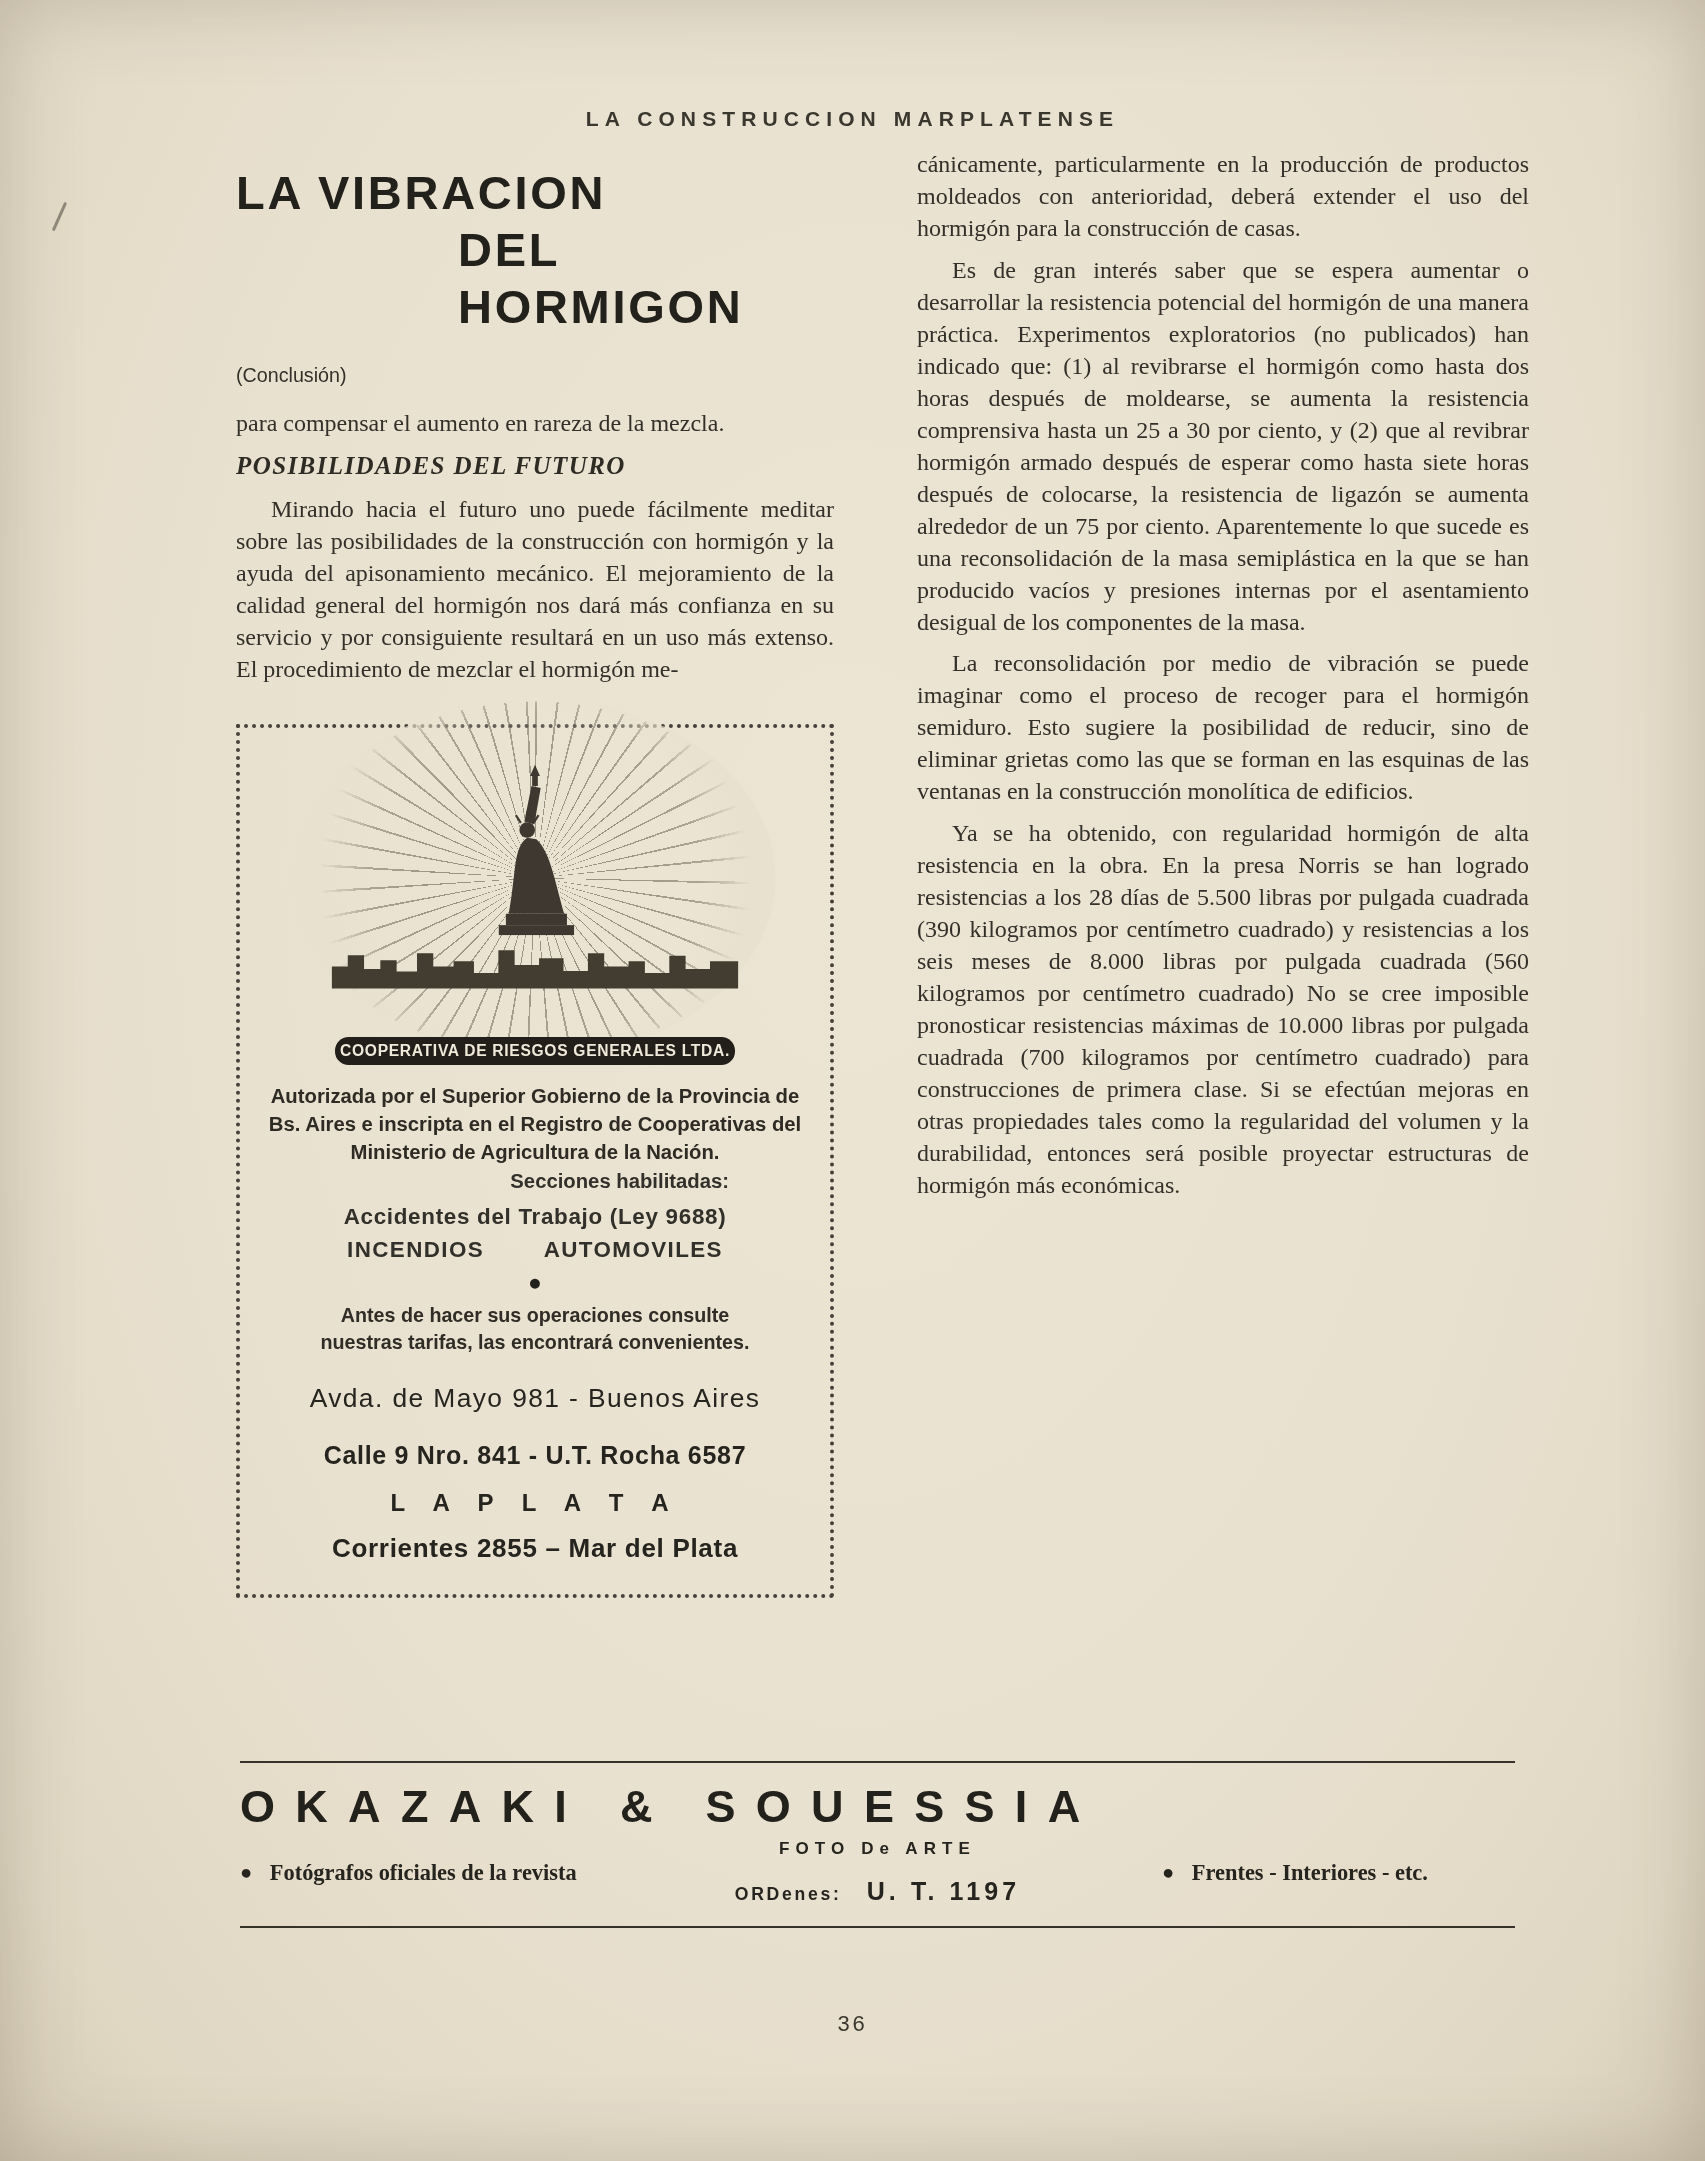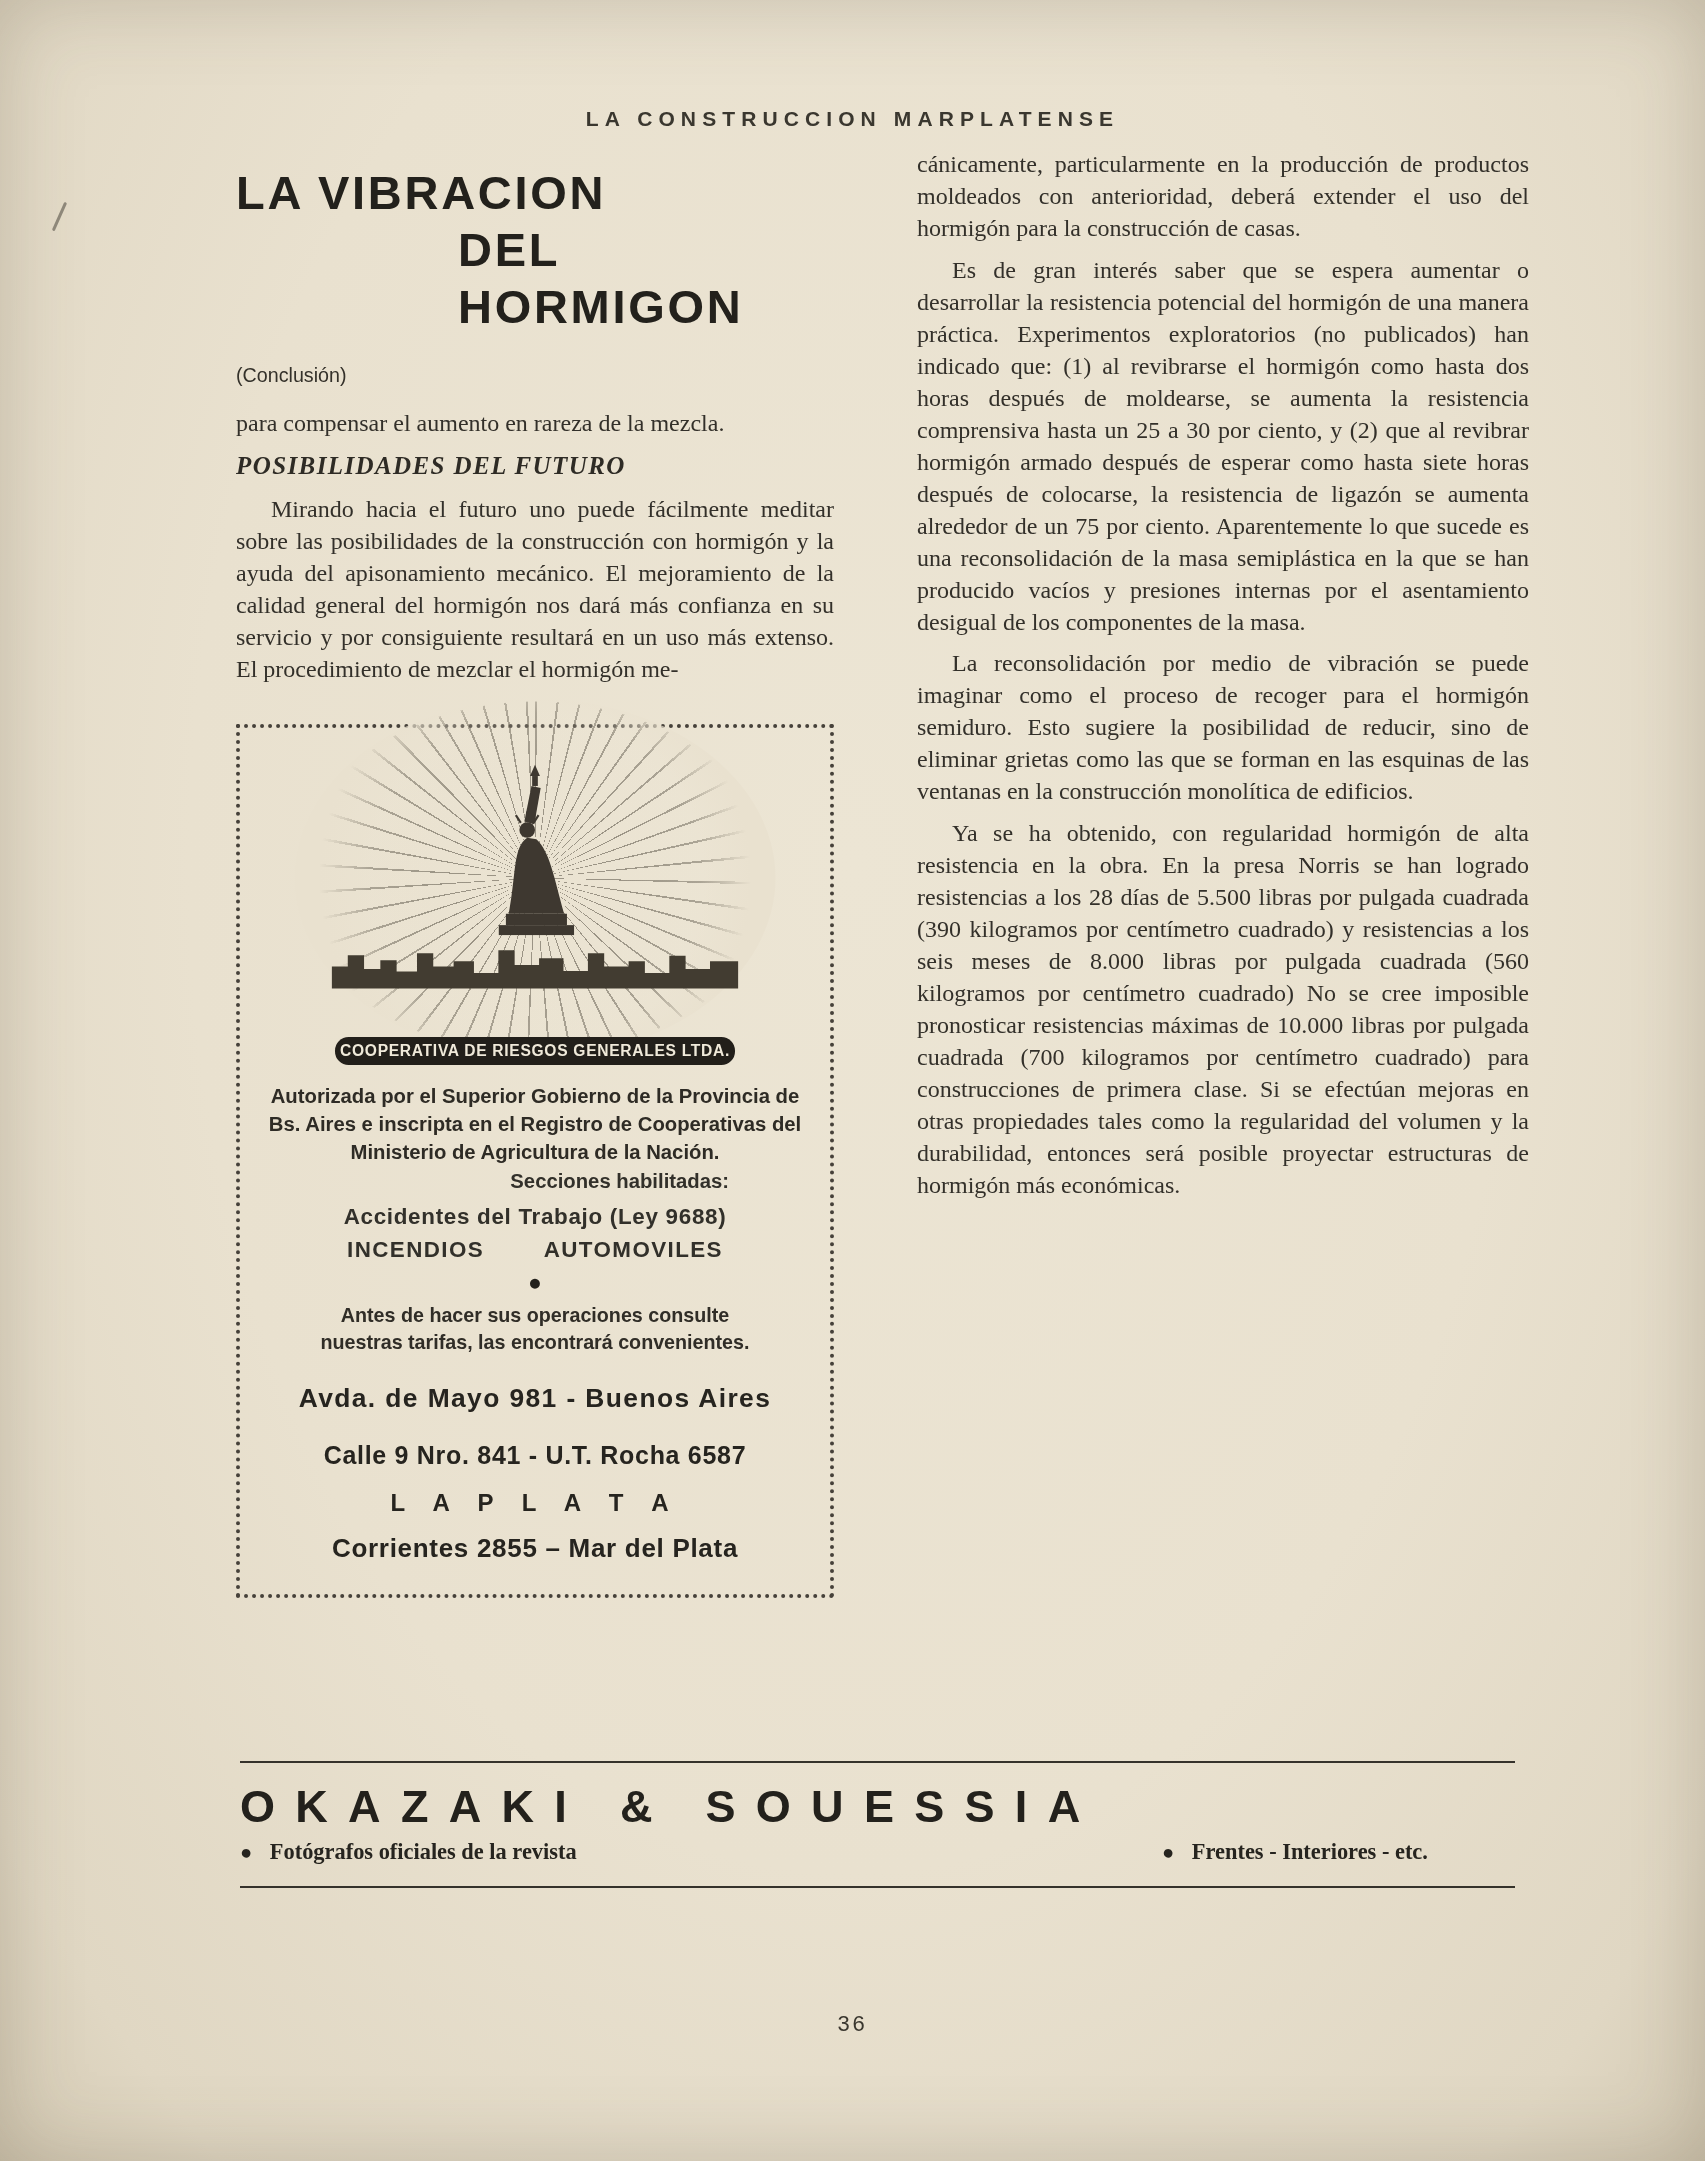--- a/index.html
+++ b/index.html
@@ -92,21 +92,21 @@
     background:#221f1a;color:#efe9d9;
     font-weight:bold;font-size:15.6px;letter-spacing:0.7px;
   }
   .ad-auth{font-weight:bold;font-size:20.3px;line-height:28px;margin:12.2px 0 4.1px 0;color:#2e2b25;}
   .ad-sections-label{font-weight:bold;font-size:20.3px;text-align:right;padding-right:75px;margin:2.7px 0 11px 0;}
   .ad-accidentes{font-weight:bold;font-size:22.4px;letter-spacing:0.7px;margin:5.4px 0;}
   .ad-branches{font-weight:bold;font-size:22.4px;letter-spacing:1.4px;margin:6.8px 0 5.4px 0;}
   .ad-branches span{margin:0 26px;text-align:center;}
   .ad-bullet{font-size:23px;line-height:20.3px;margin:9.5px 0;color:#23211c;}
   .ad-notice{font-size:19.7px;line-height:27px;margin:4.1px auto 17.6px auto;width:475px;font-weight:bold;color:#302d27;}
-  .ad-addr1{font-size:26.4px;font-weight:bold;letter-spacing:1.4px;margin:27px 0;color:#26241f;}
+  .ad-addr1{font-size:26.4px;font-weight:normal;letter-spacing:1.4px;margin:27px 0;color:#26241f;}
   .ad-addr2{font-size:25px;font-weight:bold;letter-spacing:0.7px;margin:15px 0 19px 0;color:#26241f;}
   .ad-laplata{font-size:24px;font-weight:bold;letter-spacing:11px;margin:0 0 5.4px 0;color:#26241f;}
   .ad-addr3{font-size:26px;font-weight:bold;letter-spacing:0.7px;margin:16.3px 0 2.7px 0;color:#26241f;}
 
   
   .bottom-ad{
     position:absolute;left:240px;top:1761px;width:1275px;
     border-top:2.7px solid #35322b;border-bottom:2.7px solid #35322b;
     padding:17.6px 0 20.3px 0;
     font-family:"Liberation Sans", sans-serif;color:#26241f;
@@ -212,20 +212,27 @@
 
   <div class="bottom-ad">
     <div class="okazaki-title">OKAZAKI &amp; SOUESSIA</div>
 
     <div class="okazaki-row">
       <div class="okazaki-side">
         <span class="dot">●</span>
         <span>Fotógrafos oficiales de la revista</span>
       </div>
 
+      <div class="okazaki-center">
+        <div class="foto-de-arte">FOTO De ARTE</div>
+        <div class="ordenes">
+          <span>ORDenes:</span>
+          <span class="num">U. T. 1197</span>
+        </div>
+      </div>
 
       <div class="okazaki-side right">
         <span class="dot">●</span>
         <span>Frentes - Interiores - etc.</span>
       </div>
     </div>
   </div>
 
   <div class="page-number">36</div>
 

